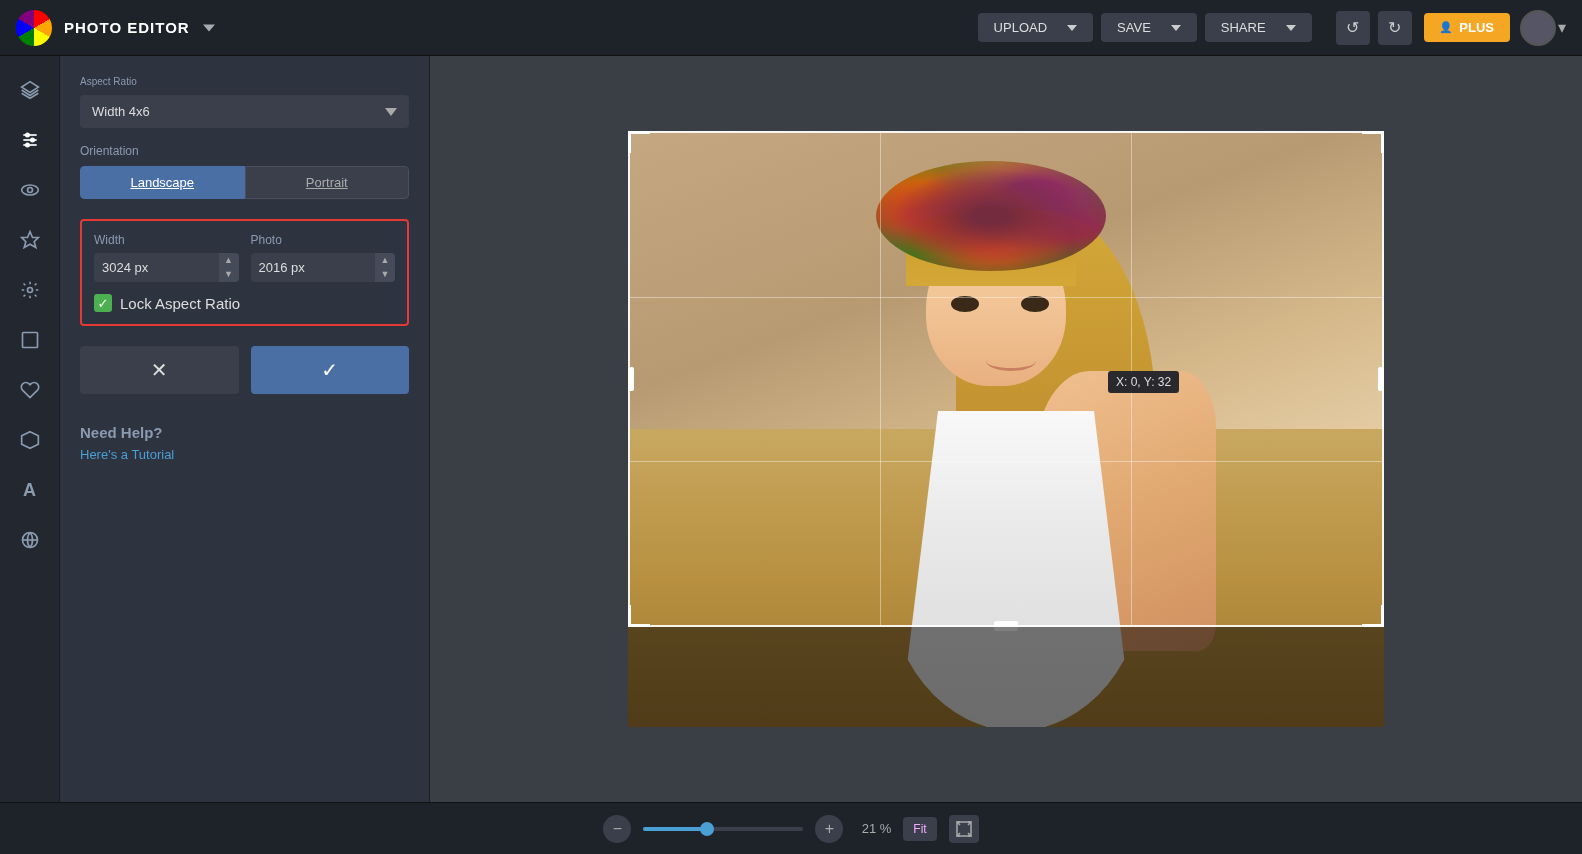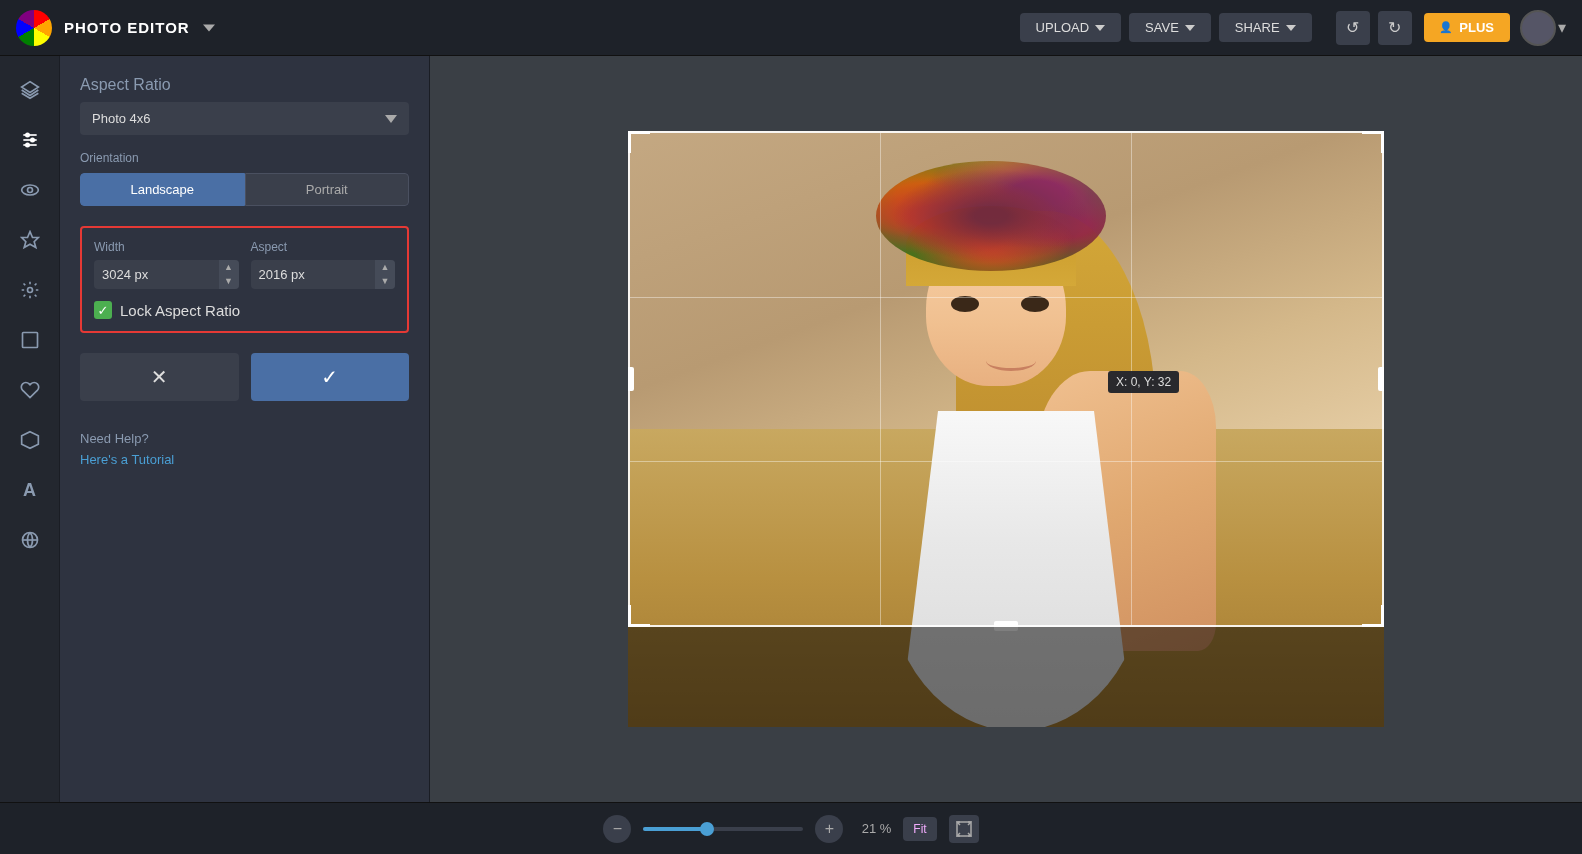--- a/index.html
+++ b/index.html
@@ -36,21 +36,21 @@
     #topbar .top-btn {
       background: #3a3f4b;
       color: #ddd;
       border: none;
       border-radius: 4px;
       padding: 7px 16px;
       font-size: 13px;
       cursor: pointer;
       display: flex;
       align-items: center;
-      gap: 6px;
+      gap: 20px;
       margin-left: 8px;
     }
     #topbar .top-btn svg { fill: #ccc; width: 10px; height: 10px; }
     #topbar .undo-redo {
       display: flex;
       gap: 4px;
       margin-left: 12px;
     }
     #topbar .undo-redo button {
       background: #3a3f4b;
@@ -144,21 +144,21 @@
       font-size: 14px;
       font-weight: 700;
       letter-spacing: 1px;
     }
     #panel-content {
       padding: 20px;
       flex: 1;
     }
     .field-label {
       color: #8a9ab0;
-      font-size: 16px;
+      font-size: 10px;
       margin-bottom: 8px;
     }
     .dropdown-select {
       width: 100%;
       background: #3a3f4b;
       color: #ddd;
       border: none;
       border-radius: 4px;
       padding: 9px 12px;
       font-size: 13px;
@@ -184,20 +184,21 @@
     }
     .orient-btn {
       flex: 1;
       padding: 8px 0;
       font-size: 13px;
       cursor: pointer;
       border: 1px solid #4a5060;
       text-align: center;
       color: #aaa;
       background: #3a3f4b;
+      text-decoration: underline;
     }
     .orient-btn.active {
       background: #4a6fa5;
       color: #fff;
       border-color: #4a6fa5;
     }
     .orient-btn:first-child { border-radius: 4px 0 0 4px; }
     .orient-btn:last-child { border-radius: 0 4px 4px 0; }
 
     
@@ -289,22 +290,23 @@
       border-radius: 4px;
       font-size: 20px;
       cursor: pointer;
       display: flex; align-items: center; justify-content: center;
     }
     .action-btn.cancel { background: #3a3f4b; color: #ddd; }
     .action-btn.confirm { background: #4a6fa5; color: #fff; }
 
     .help-text {
       color: #8a9ab0;
-      font-size: 13px;
+      font-size: 15px;
       margin-bottom: 6px;
+      font-weight: bold;
     }
     .tutorial-link {
       color: #4a9fd4;
       font-size: 13px;
       cursor: pointer;
     }
 
     
     #canvas-area {
       flex: 1;
@@ -556,36 +558,36 @@
       </svg>
     </div>
   </div>
 
   <div id="side-panel">
 
     <div id="panel-content">
 
       <div class="field-label">Aspect Ratio</div>
       <div class="dropdown-select">
-        <span>Photo 4x6</span>
+        <span>Width 4x6</span>
         <svg width="12" height="8" viewBox="0 0 12 8">
             <polygon points="0,0 12,0 6,8" fill="#aaa"></polygon>
           </svg>
       </div>
 
       <div class="orientation-label">Orientation</div>
       <div class="orientation-btns">
         <button class="orient-btn active">Landscape</button>
         <button class="orient-btn">Portrait</button>
       </div>
 
       <div class="wh-box">
         <div class="wh-labels">
           <div class="wh-label">Width</div>
-          <div class="wh-label">Aspect</div>
+          <div class="wh-label">Photo</div>
         </div>
         <div class="wh-inputs">
           <div class="wh-input-wrap">
             <input type="text" value="3024 px" style="">
             <div class="wh-spinners">
               <button class="wh-spin">▲</button>
               <button class="wh-spin">▼</button>
             </div>
           </div>
           <div class="wh-input-wrap">

